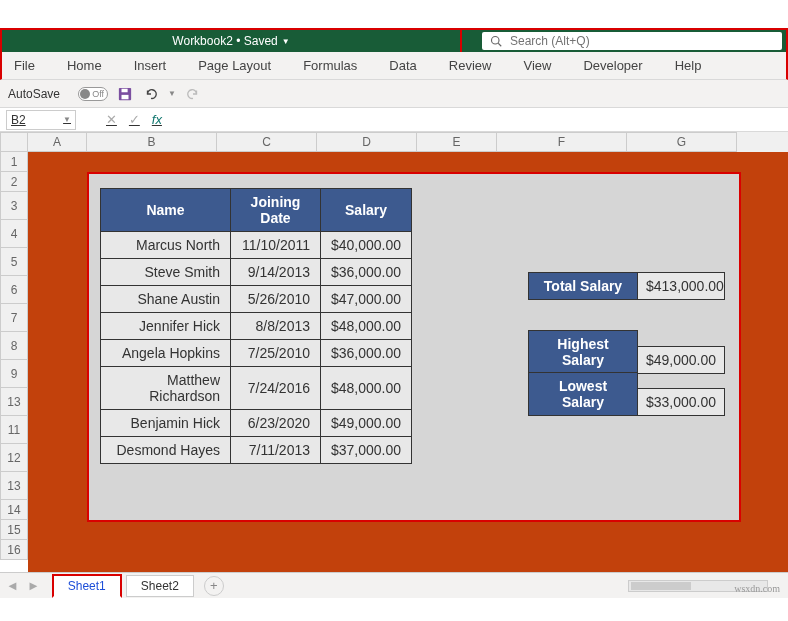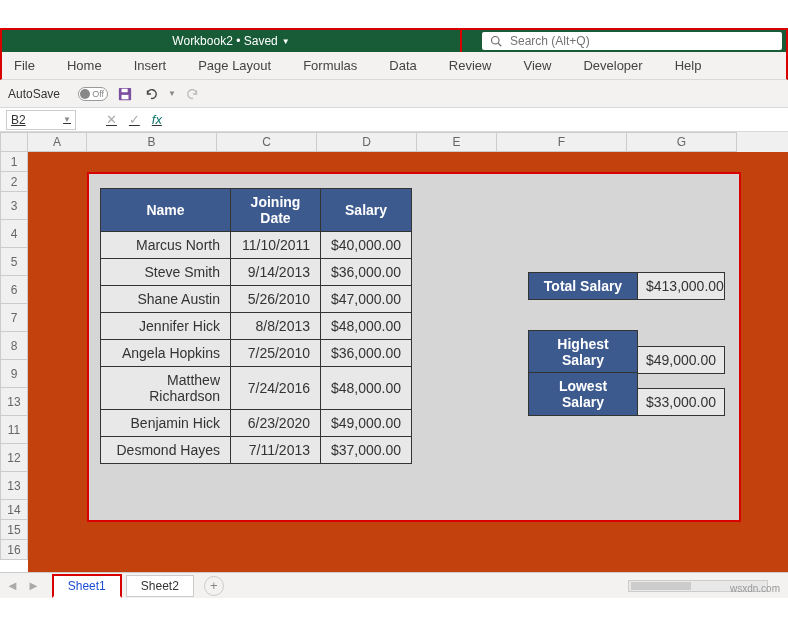--- a/index.html
+++ b/index.html
@@ -57,21 +57,21 @@
 .summary { position: absolute; font-family: 'Times New Roman', serif; font-size: 14px; }
 .summary .lbl { background: #3d5a8f; color: #fff; border: 1px solid #333; padding: 5px 8px; font-weight: bold; display: inline-block; width: 110px; text-align: center; }
 .summary .val { border: 1px solid #333; padding: 5px 8px; display: inline-block; width: 88px; text-align: right; background: #e8e8e8; margin-left: -1px; }
 
 
 .sheettabs { height: 26px; background: #f3f2f1; border-top: 1px solid #ccc; display: flex; align-items: center; padding: 0 6px; gap: 4px; position: relative; }
 .nav-arrows { color: #aaa; display: flex; gap: 8px; margin-right: 8px; }
 .sheettab { padding: 3px 14px; background: #fff; border: 1px solid #ccc; font-size: 12px; cursor: pointer; }
 .sheettab.active { border: 2px solid #d90000; font-weight: normal; color: #1d4ed8; border-bottom-color: #fff; }
 .newsheet { width: 20px; height: 20px; border: 1px solid #ccc; border-radius: 50%; display: flex; align-items: center; justify-content: center; color: #888; cursor: pointer; margin-left: 6px; }
-.watermark { position: absolute; right: 8px; bottom: 4px; font-size: 10px; color: #999; }
+.watermark { position: absolute; right: 8px; bottom: 4px; font-size: 10px; color: #999; font-family: Liberation Serif, serif; }
 .scroll-h { position: absolute; right: 20px; bottom: 6px; width: 140px; height: 12px; background: #e8e8e8; border: 1px solid #ccc; }
 .scroll-h::before { content: ''; position: absolute; left: 2px; top: 1px; width: 60px; height: 8px; background: #ccc; }
 </style>
 </head>
 <body>
 
 <div class="titlebar">
   <div class="title-left">
     <span>Workbook2</span>
     <span>&nbsp;•&nbsp;</span>

